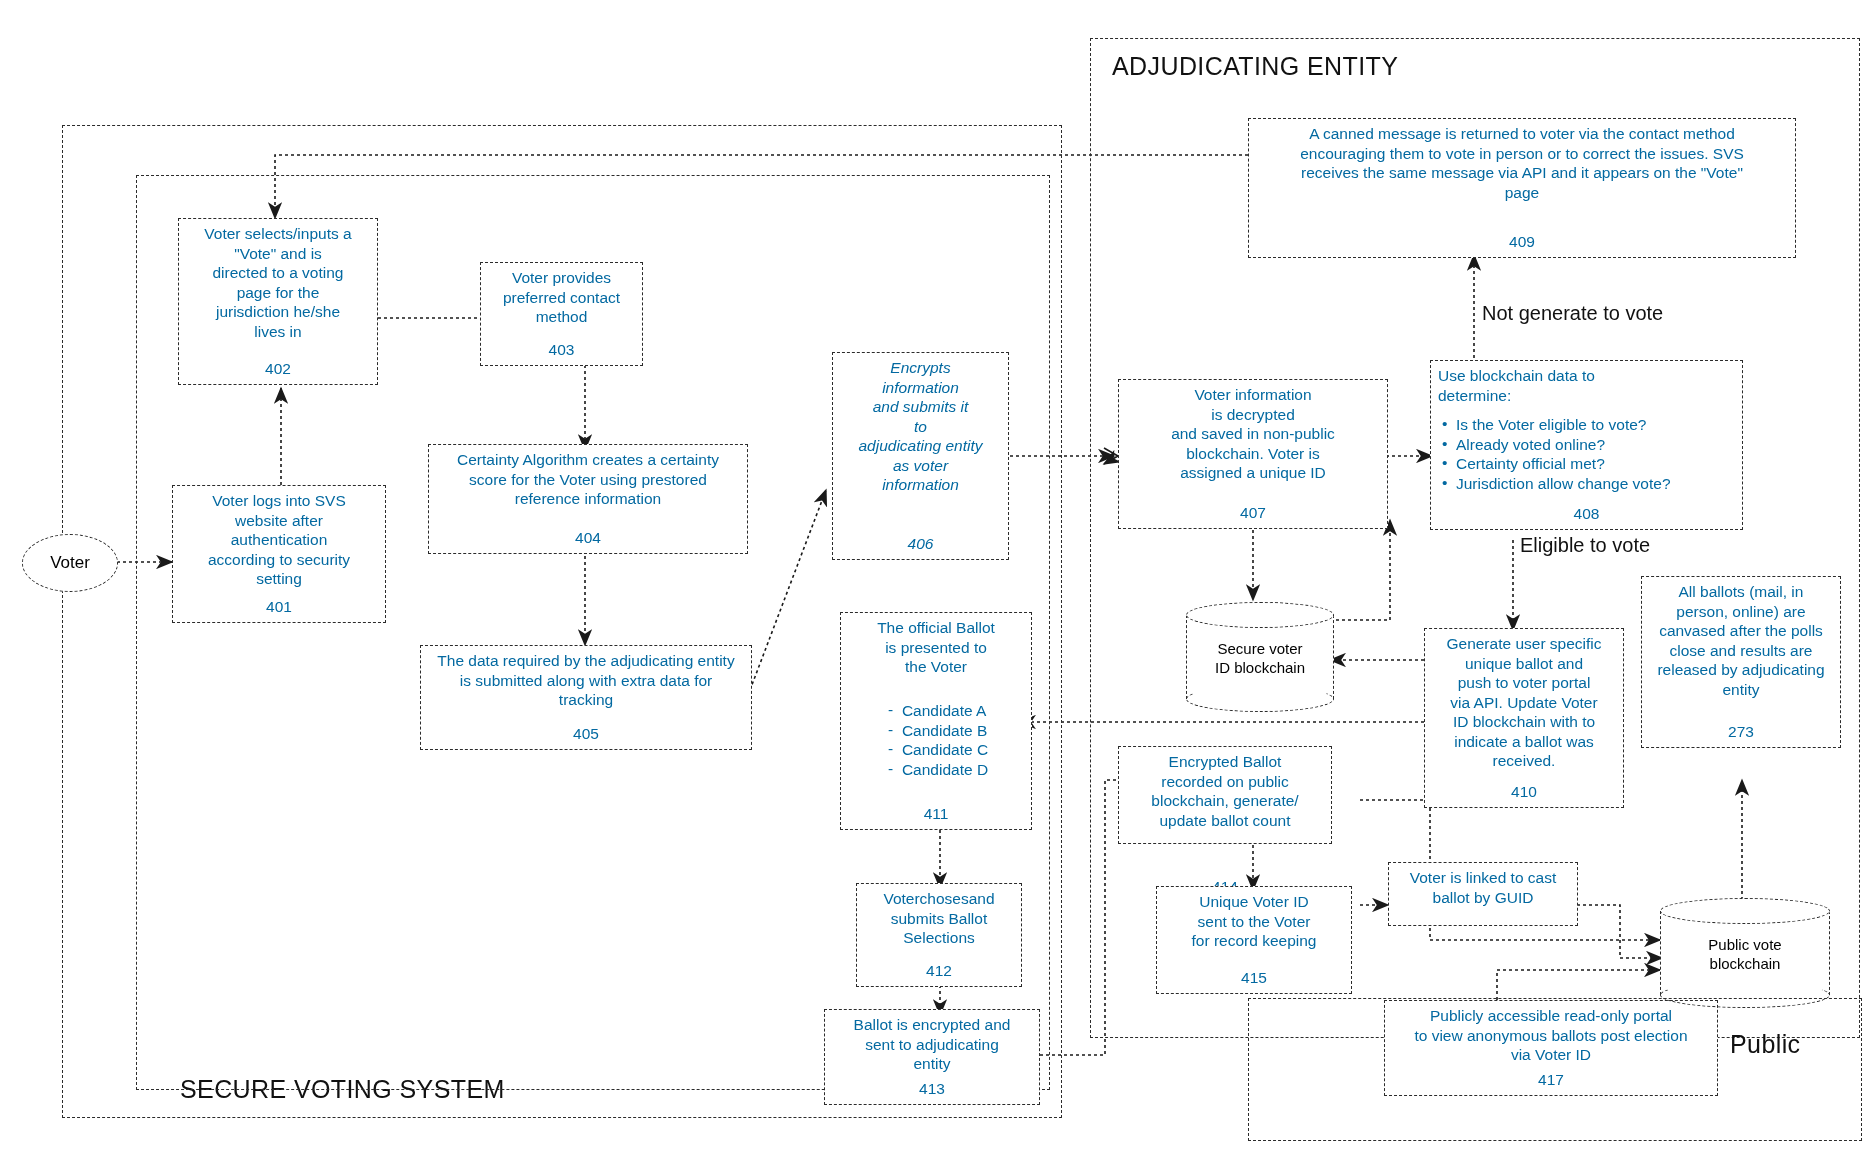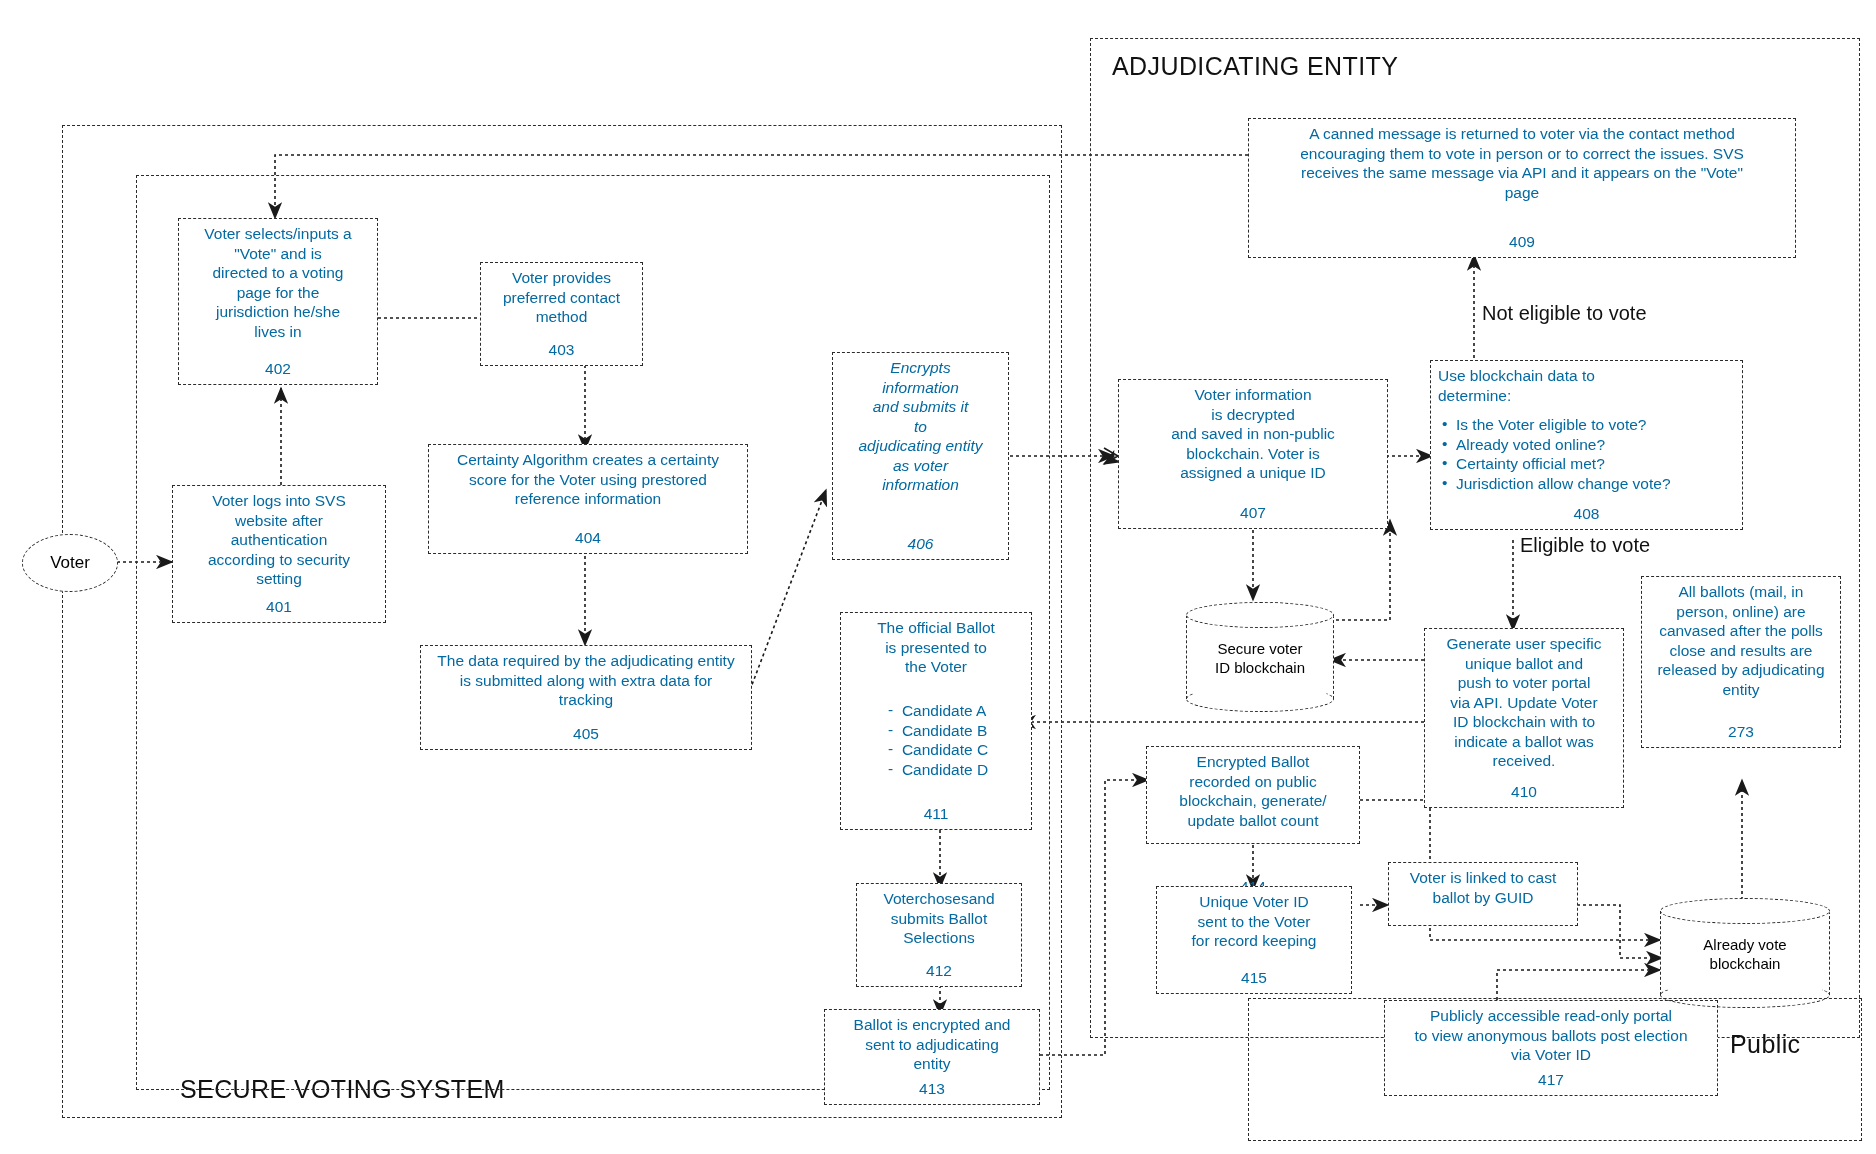--- a/index.html
+++ b/index.html
@@ -207,21 +207,21 @@
   <div class="container" style="left:1090px; top:38px; width:770px; height:1000px;"></div>
   <div class="container-label" style="left:1112px; top:52px;">ADJUDICATING ENTITY</div>
 
   <div class="container" style="left:1248px; top:998px; width:614px; height:143px;"></div>
   <div class="container-label" style="left:1730px; top:1030px;">Public</div>
 
   <div class="ellipse-node" style="left:22px; top:534px; width:96px; height:58px;">
     <span>Voter</span>
   </div>
 
-  <div class="edge-label" style="left:1482px; top:302px;">Not eligible to vote</div>
+  <div class="edge-label" style="left:1482px; top:302px;">Not generate to vote</div>
   <div class="edge-label" style="left:1520px; top:534px;">Eligible to vote</div>
 
   <div class="node" style="left:172px; top:485px; width:214px; height:138px;">
     <span class="txt">Voter logs into SVS
 website after
 authentication
 according to security
 setting</span>
     <span class="ref">401</span>
   </div>
@@ -328,21 +328,21 @@
     <span class="ref">412</span>
   </div>
 
   <div class="node" style="left:824px; top:1009px; width:216px; height:96px;">
     <span class="txt">Ballot is encrypted and
 sent to adjudicating
 entity</span>
     <span class="ref">413</span>
   </div>
 
-  <div class="node" style="left:1146px; top:746px; width:214px; height:98px;gap:45px;">
+  <div class="node" style="left:1118px; top:746px; width:214px; height:98px;gap:45px;">
     <span class="txt">Encrypted Ballot
 recorded on public
 blockchain, generate/
 update ballot count</span>
     <span class="ref">414</span>
   </div>
 
   <div class="node" style="left:1156px; top:886px; width:196px; height:108px;">
     <span class="txt">Unique Voter ID
 sent to the Voter
@@ -377,17 +377,17 @@
     <div class="bot"></div>
     <div class="top"></div>
     <div class="cyl-label">Secure voter
 ID blockchain</div>
   </div>
 
   <div class="cyl" style="left:1660px; top:898px; width:170px; height:110px;">
     <div class="body"></div>
     <div class="bot"></div>
     <div class="top"></div>
-    <div class="cyl-label">Already vote
+    <div class="cyl-label">Public vote
 blockchain</div>
   </div>
 
 </div>
 
 </body></html>

